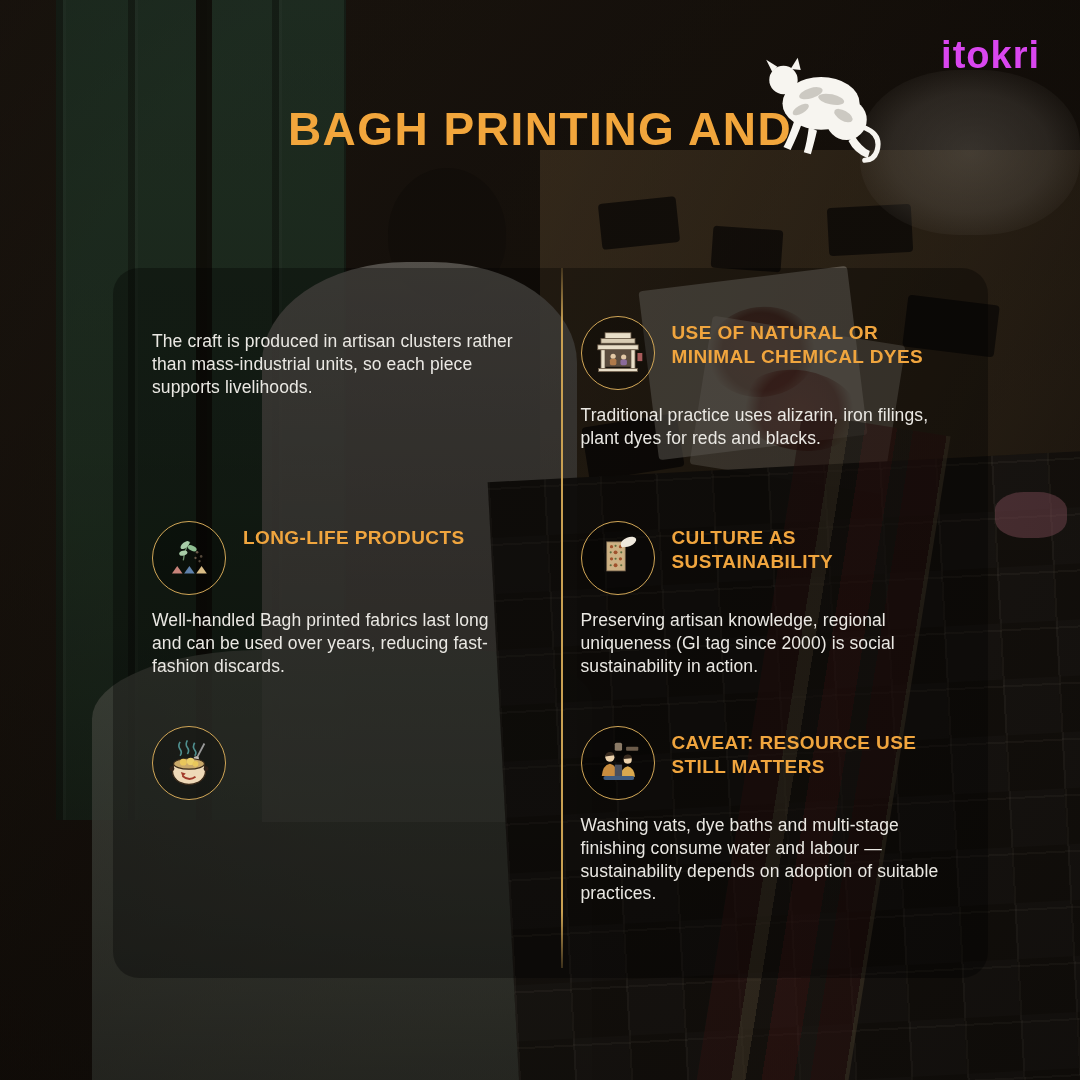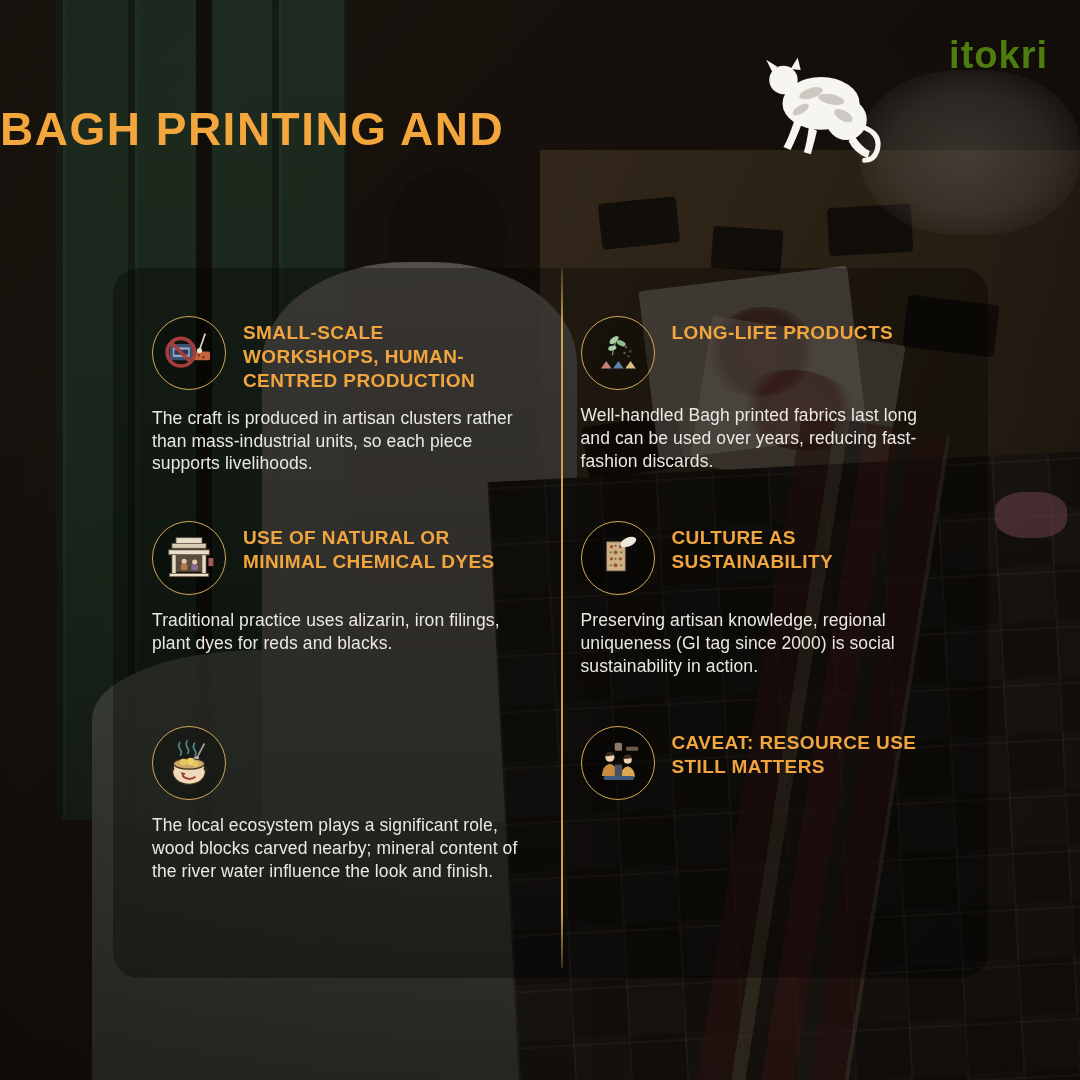--- a/index.html
+++ b/index.html
@@ -45,23 +45,23 @@
       #181410;
     background-size:auto,auto,112px 112px,auto; opacity:.95; }
   .bg-stripes { left:742px; top:420px; width:150px; height:760px; transform:rotate(9deg);
     background:repeating-linear-gradient(90deg,#441a18 0 34px,#6d5c42 34px 48px,#221c16 48px 64px,#58201e 64px 96px,#2c2620 96px 112px);
     opacity:.55; }
   .bg-pink { left:995px; top:492px; width:72px; height:46px; background:#b06a7a; opacity:.55; border-radius:40%; }
   .bg-overlay { inset:0;
     background:radial-gradient(125% 125% at 50% 38%, rgba(10,8,5,0.40) 35%, rgba(4,3,2,0.66) 100%); }
 
   
-  .logo { position:absolute; top:34px; right:32px; z-index:6;
-    color:#4d7c0f; font-size:38px; font-weight:700; letter-spacing:1px; }
-  .title { position:absolute; top:102px; left:0; width:100%; text-align:left; z-index:4;
+  .logo { position:absolute; top:34px; right:40px; z-index:6;
+    color:#d946ef; font-size:38px; font-weight:700; letter-spacing:1px; }
+  .title { position:absolute; top:102px; left:0; width:100%; text-align:center; z-index:4;
     color:#f2a63c; font-size:46px; font-weight:800; letter-spacing:1.5px; line-height:1.2; }
   .tiger { position:absolute; left:752px; top:56px; width:132px; height:108px; z-index:5; }
 
   
   .panel { position:absolute; left:113px; top:268px; width:875px; height:710px; z-index:3;
     background:rgba(0,0,0,0.32); border-radius:26px;
     padding:48px 37px 24px 39px; }
   .divider { position:absolute; left:448px; top:0; width:2px; height:700px;
     background:linear-gradient(180deg, rgba(201,160,82,0.2) 0%, #c9a052 8%, #c9a052 92%, rgba(201,160,82,0.25) 100%); }
   .grid { display:grid; grid-template-columns:1fr 1fr; grid-template-rows:205px 205px auto;
@@ -132,60 +132,21 @@
     <ellipse cx="90" cy="58" rx="10" ry="5" transform="rotate(30 90 58)"></ellipse>
     <ellipse cx="48" cy="52" rx="9" ry="4" transform="rotate(-30 48 52)"></ellipse>
   </g>
 </svg>
 
 <div class="panel">
   <div class="divider"></div>
   <div class="grid">
 
     <div class="card">
-      <div class="card-head">
-        <div class="icon-ring">
-          <svg viewBox="0 0 74 74" aria-hidden="true">
-            <rect x="13" y="26" width="29" height="20" rx="2" fill="#3d4f6e"></rect>
-            <rect x="17" y="30" width="21" height="12" fill="#8fa3c4"></rect>
-            <rect x="19" y="33" width="17" height="6" fill="#2b3850"></rect>
-            <rect x="43" y="35" width="20" height="11" rx="2" fill="#c4643c"></rect>
-            <circle cx="49" cy="40" r="1.4" fill="#6e2318"></circle>
-            <circle cx="55" cy="42" r="1.4" fill="#6e2318"></circle>
-            <line x1="57" y1="13" x2="50" y2="33" stroke="#d8d2c8" stroke-width="2.2"></line>
-            <circle cx="50" cy="34" r="3.2" fill="#e8e2d8"></circle>
-            <circle cx="27" cy="36" r="17" fill="none" stroke="#a63d3d" stroke-width="4.5"></circle>
-            <line x1="15" y1="24" x2="39" y2="48" stroke="#a63d3d" stroke-width="4.5"></line>
-          </svg>
-        </div>
-        <div class="card-title">SMALL-SCALE WORKSHOPS, HUMAN-CENTRED PRODUCTION</div>
-      </div>
       <p class="card-body">The craft is produced in artisan clusters rather than mass-industrial units, so each piece supports livelihoods.</p>
-    </div>
-
-    <div class="card">
-      <div class="card-head">
-        <div class="icon-ring">
-          <svg viewBox="0 0 74 74" aria-hidden="true">
-            <path d="M30 40 C31 30 33 24 38 17" stroke="#6a8f6a" fill="none" stroke-width="1.6"></path>
-            <ellipse cx="32" cy="21" rx="6.5" ry="3.4" fill="#a8cda8" transform="rotate(-40 32 21)"></ellipse>
-            <ellipse cx="41" cy="25" rx="5.8" ry="3.1" fill="#8fbf92" transform="rotate(25 41 25)"></ellipse>
-            <ellipse cx="30" cy="31" rx="5.2" ry="2.9" fill="#a8cda8" transform="rotate(-15 30 31)"></ellipse>
-            <circle cx="47" cy="30" r="1.6" fill="#6a5a4a"></circle>
-            <circle cx="52" cy="35" r="1.6" fill="#55483a"></circle>
-            <circle cx="45" cy="37" r="1.4" fill="#6a5a4a"></circle>
-            <circle cx="50" cy="41" r="1.4" fill="#55483a"></circle>
-            <path d="M16 56 h13 l-6.5 -9 z" fill="#c8837a"></path>
-            <path d="M31 56 h13 l-6.5 -9 z" fill="#5f81ab"></path>
-            <path d="M46 56 h13 l-6.5 -9 z" fill="#d9bc85"></path>
-          </svg>
-        </div>
-        <div class="card-title">LONG-LIFE PRODUCTS</div>
-      </div>
-      <p class="card-body">Well-handled Bagh printed fabrics last long and can be used over years, reducing fast-fashion discards.</p>
     </div>
 
     <div class="card">
       <div class="card-head">
         <div class="icon-ring">
           <svg viewBox="0 0 74 74" aria-hidden="true">
             <rect x="21" y="12" width="32" height="7" fill="#e9dfc9" stroke="#6b5b48"></rect>
             <rect x="16" y="19" width="42" height="6" fill="#d9cdb4" stroke="#6b5b48"></rect>
             <rect x="12" y="27" width="50" height="6" fill="#e9dfc9" stroke="#6b5b48"></rect>
             <rect x="16" y="33" width="5" height="24" fill="#e9dfc9" stroke="#6b5b48"></rect>
@@ -195,20 +156,42 @@
             <rect x="27" y="44" width="8" height="8" rx="2" fill="#b07a4a"></rect>
             <circle cx="44" cy="42" r="3.2" fill="#e3c9a6"></circle>
             <rect x="40" y="45" width="8" height="7" rx="2" fill="#8a6a9a"></rect>
             <rect x="13" y="56" width="48" height="4" fill="#e9dfc9" stroke="#6b5b48"></rect>
             <rect x="61" y="37" width="6" height="10" fill="#a85a5a"></rect>
           </svg>
         </div>
         <div class="card-title">USE OF NATURAL OR MINIMAL CHEMICAL DYES</div>
       </div>
       <p class="card-body">Traditional practice uses alizarin, iron filings, plant dyes for reds and blacks.</p>
+    </div>
+
+    <div class="card">
+      <div class="card-head">
+        <div class="icon-ring">
+          <svg viewBox="0 0 74 74" aria-hidden="true">
+            <path d="M30 40 C31 30 33 24 38 17" stroke="#6a8f6a" fill="none" stroke-width="1.6"></path>
+            <ellipse cx="32" cy="21" rx="6.5" ry="3.4" fill="#a8cda8" transform="rotate(-40 32 21)"></ellipse>
+            <ellipse cx="41" cy="25" rx="5.8" ry="3.1" fill="#8fbf92" transform="rotate(25 41 25)"></ellipse>
+            <ellipse cx="30" cy="31" rx="5.2" ry="2.9" fill="#a8cda8" transform="rotate(-15 30 31)"></ellipse>
+            <circle cx="47" cy="30" r="1.6" fill="#6a5a4a"></circle>
+            <circle cx="52" cy="35" r="1.6" fill="#55483a"></circle>
+            <circle cx="45" cy="37" r="1.4" fill="#6a5a4a"></circle>
+            <circle cx="50" cy="41" r="1.4" fill="#55483a"></circle>
+            <path d="M16 56 h13 l-6.5 -9 z" fill="#c8837a"></path>
+            <path d="M31 56 h13 l-6.5 -9 z" fill="#5f81ab"></path>
+            <path d="M46 56 h13 l-6.5 -9 z" fill="#d9bc85"></path>
+          </svg>
+        </div>
+        <div class="card-title">LONG-LIFE PRODUCTS</div>
+      </div>
+      <p class="card-body">Well-handled Bagh printed fabrics last long and can be used over years, reducing fast-fashion discards.</p>
     </div>
 
     <div class="card">
       <div class="card-head">
         <div class="icon-ring">
           <svg viewBox="0 0 74 74" aria-hidden="true">
             <rect x="23" y="17" width="23" height="36" fill="#cdb184" stroke="#6b5b48"></rect>
             <g fill="#a0522d">
               <circle cx="29" cy="23" r="2"></circle>
                 <circle cx="40" cy="23" r="2"></circle>
@@ -248,37 +231,37 @@
             <circle cx="30" cy="36" r="4.2" fill="#e9c75c"></circle>
             <circle cx="39" cy="35" r="4.6" fill="#edd06a"></circle>
             <circle cx="45" cy="38" r="3.6" fill="#e9c75c"></circle>
             <circle cx="16" cy="44" r="3" fill="#2e2018"></circle>
             <circle cx="58" cy="44" r="3" fill="#2e2018"></circle>
             <path d="M29 53 q8 7 16 1" stroke="#a23b2b" fill="none" stroke-width="2.2"></path>
             <path d="M29 54 l-2 -6 l6 2 z" fill="#a23b2b"></path>
           </svg>
         </div>
       </div>
-      <p class="card-body">The local ecosystem plays a significant role, wood blocks carved nearby; mineral content of the river water influence the look and finish.</p>
     </div>
 
     <div class="card">
       <div class="card-head">
         <div class="icon-ring">
           <svg viewBox="0 0 74 74" aria-hidden="true">
             <rect x="33" y="12" width="9" height="10" rx="2" fill="#8a7a66"></rect>
             <rect x="47" y="17" width="15" height="5" rx="1" fill="#6b5b4a"></rect>
             <circle cx="27" cy="30" r="5.6" fill="#ecd2ad"></circle>
             <path d="M21.5 29 a5.6 5.6 0 0 1 11 -1.5" fill="#3a2c20"></path>
             <path d="M17 53 q1 -13 10 -15 q9 2 10 15 z" fill="#c88c3f"></path>
             <circle cx="49" cy="33" r="5" fill="#ecd2ad"></circle>
             <path d="M44 32 a5 5 0 0 1 10 -1" fill="#3a2c20"></path>
             <path d="M40 54 q1 -11 9 -13 q8 2 9 13 z" fill="#d9a84f"></path>
             <path d="M33 39 h9 v15 h-9 z" fill="#4a4f5c"></path>
             <rect x="19" y="53" width="38" height="5" rx="2.5" fill="#3f5a7d"></rect>
           </svg>
         </div>
         <div class="card-title">CAVEAT: RESOURCE USE STILL MATTERS</div>
       </div>
+      <p class="card-body">Washing vats, dye baths and multi-stage finishing consume water and labour — sustainability depends on adoption of suitable practices.</p>
     </div>
 
   </div>
 </div>
 
 </body></html>

